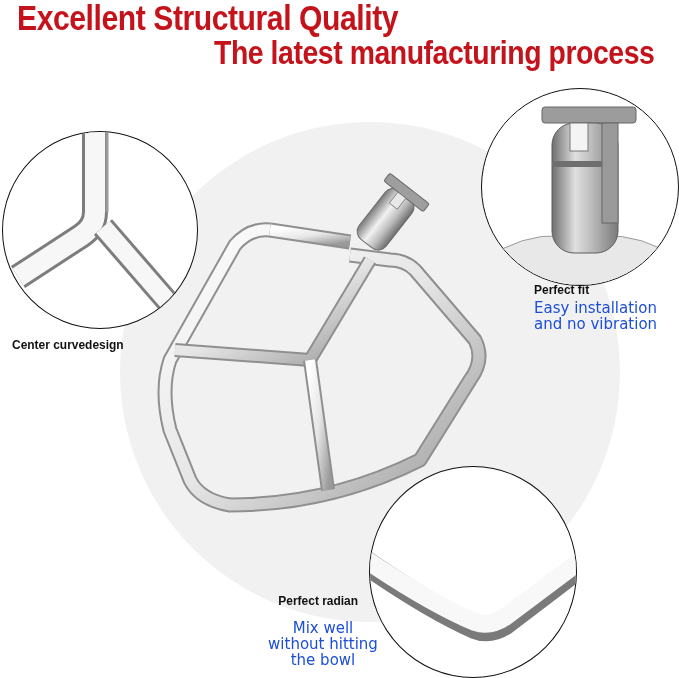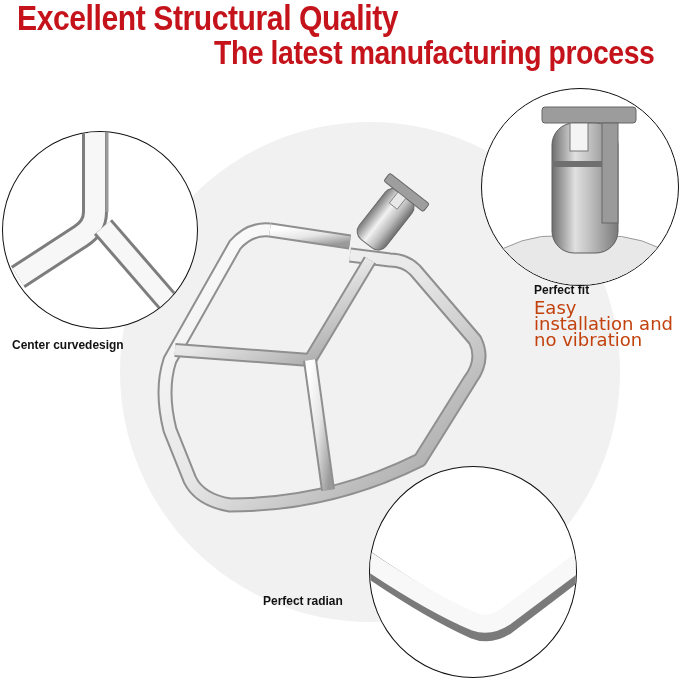--- a/index.html
+++ b/index.html
@@ -9,24 +9,24 @@
     .h1 { left: 17px; top: -2px; font-size: 35px; transform: scaleX(0.86); }
     .h2 { left: 214px; top: 34px; font-size: 33px; transform: scaleX(0.86); }
     .zoom-circle { position: absolute; border: 1.5px solid #111; border-radius: 50%; background: #ffffff; overflow: hidden; }
     .zc-left { left: 2px; top: 131px; width: 194px; height: 196px; }
     .zc-right { left: 481px; top: 88px; width: 196px; height: 196px; }
     .zc-bottom { left: 369px; top: 466px; width: 206px; height: 210px; }
     .zoom-circle svg, .product svg { width: 100%; height: 100%; display: block; }
     .product { position: absolute; left: 150px; top: 160px; width: 340px; height: 360px; }
     .label { position: absolute; color: #111; }
     .label .title { font-family: "Liberation Sans", sans-serif; font-weight: 700; font-size: 13px; display: block; margin-bottom: 3px; transform: scaleX(0.92); transform-origin: left; white-space: nowrap; }
-    .label .desc { font-family: "DejaVu Sans", sans-serif; font-size: 18px; line-height: 16px; display: block; color: #c2410c; }
+    .label .desc { font-family: "DejaVu Sans", sans-serif; font-size: 15px; line-height: 16px; display: block; color: #1d4ed8; }
     .lbl-center { left: 12px; top: 337px; width: 150px; }
     .lbl-fit { left: 534px; top: 282px; width: 140px; }
-    .lbl-radian { left: 263px; top: 593px; width: 120px; }
+    .lbl-radian { left: 263px; top: 593px; width: 120px; text-align: center; }
     .lbl-radian .title { margin-bottom: 12px; }
   </style>
 </head>
 <body>
 
 <div class="bg-disc"></div>
 
 <div class="headline h1">Excellent Structural Quality</div>
 <div class="headline h2">The latest manufacturing process</div>
 
@@ -105,13 +105,14 @@
   <span class="title">Center curvedesign</span>
 </div>
 
 <div class="label lbl-fit">
   <span class="title">Perfect fit</span>
   <span class="desc">Easy installation and no vibration</span>
 </div>
 
 <div class="label lbl-radian">
   <span class="title">Perfect radian</span>
+  <span class="desc">Mix well without hitting the bowl</span>
 </div>
 
 </body></html>

